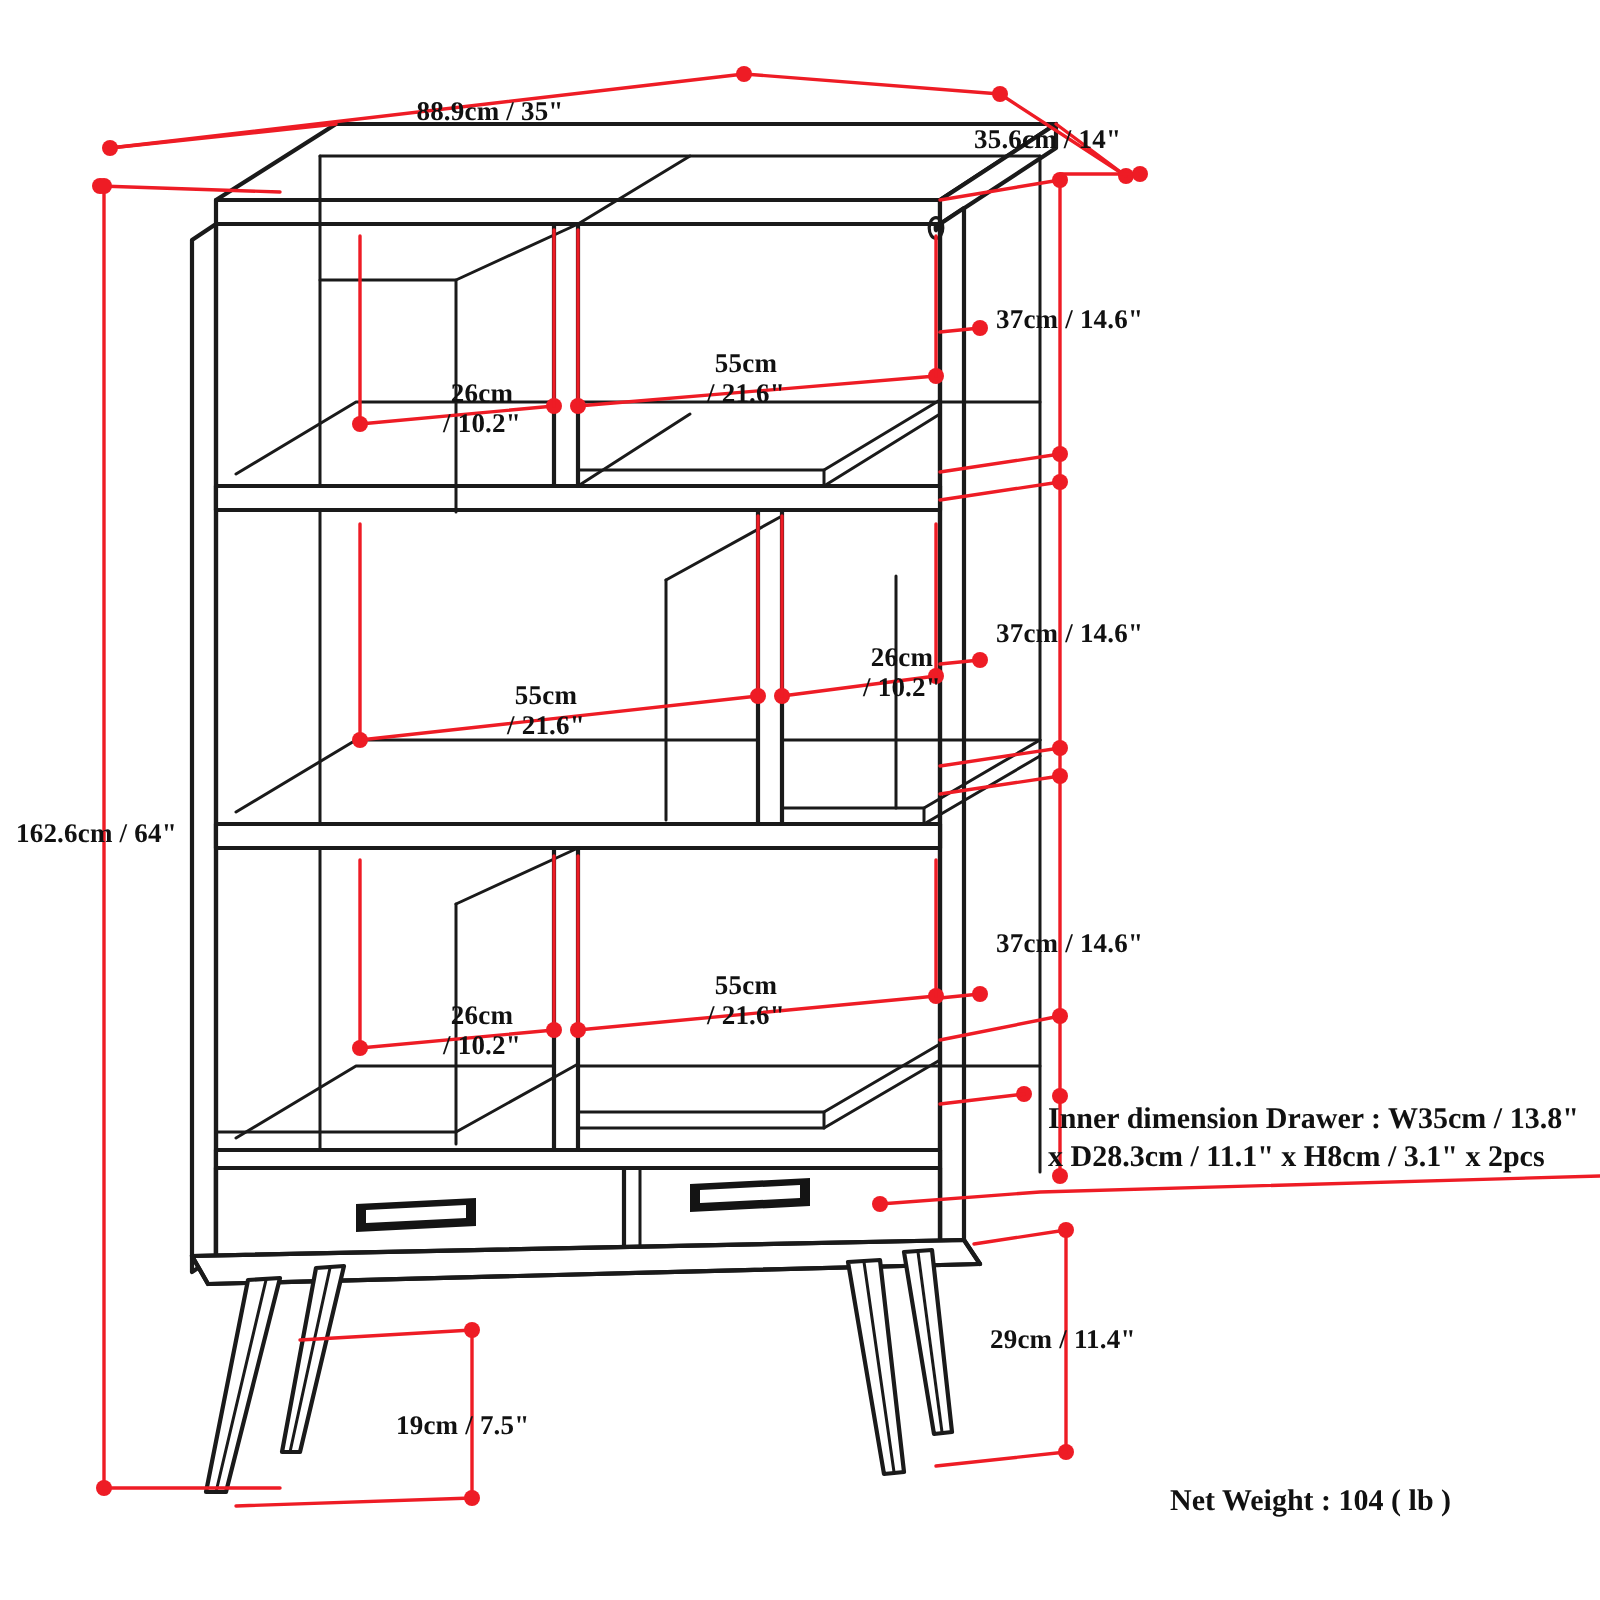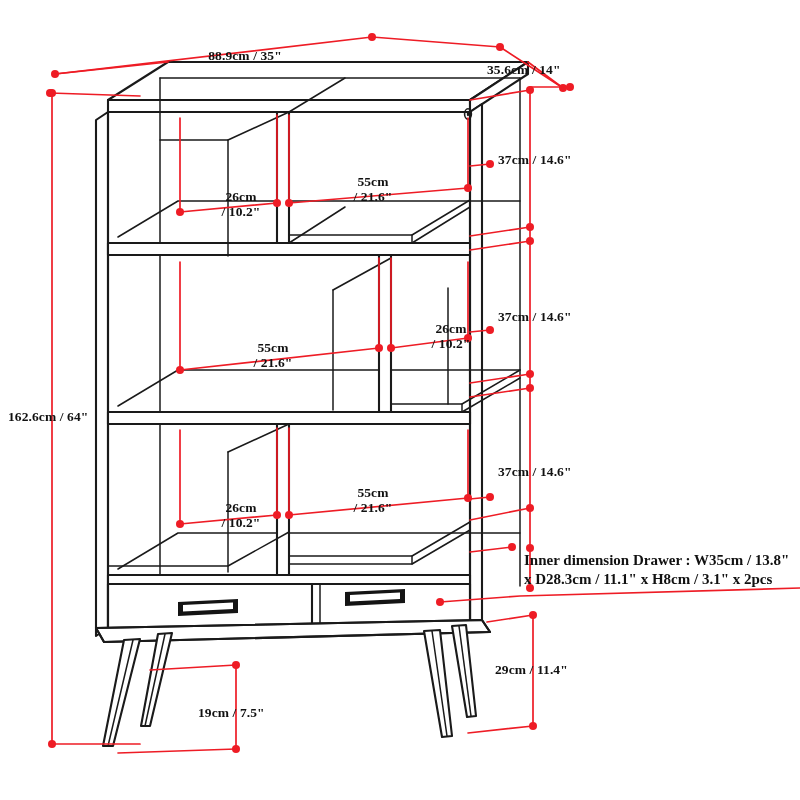--- a/index.html
+++ b/index.html
@@ -376,14 +376,15 @@
   <div class="dim-label center" style="left:333px; top:485px; width:80px;">55cm
 / 21.6"</div>
 
   <div class="dim-label left" style="left:198px; top:705px; width:160px;">19cm / 7.5"</div>
 
   <div class="dim-label left" style="left:495px; top:662px; width:150px;">29cm / 11.4"</div>
 
   <div class="note-label" style="left:524px; top:551px; width:276px;">Inner dimension Drawer : W35cm / 13.8"
 x D28.3cm / 11.1" x H8cm / 3.1" x 2pcs</div>
 
+  <div class="note-label" style="left:585px; top:742px; width:215px;">Net Weight : 104 ( lb )</div>
 
 </div>
 
 </body></html>

